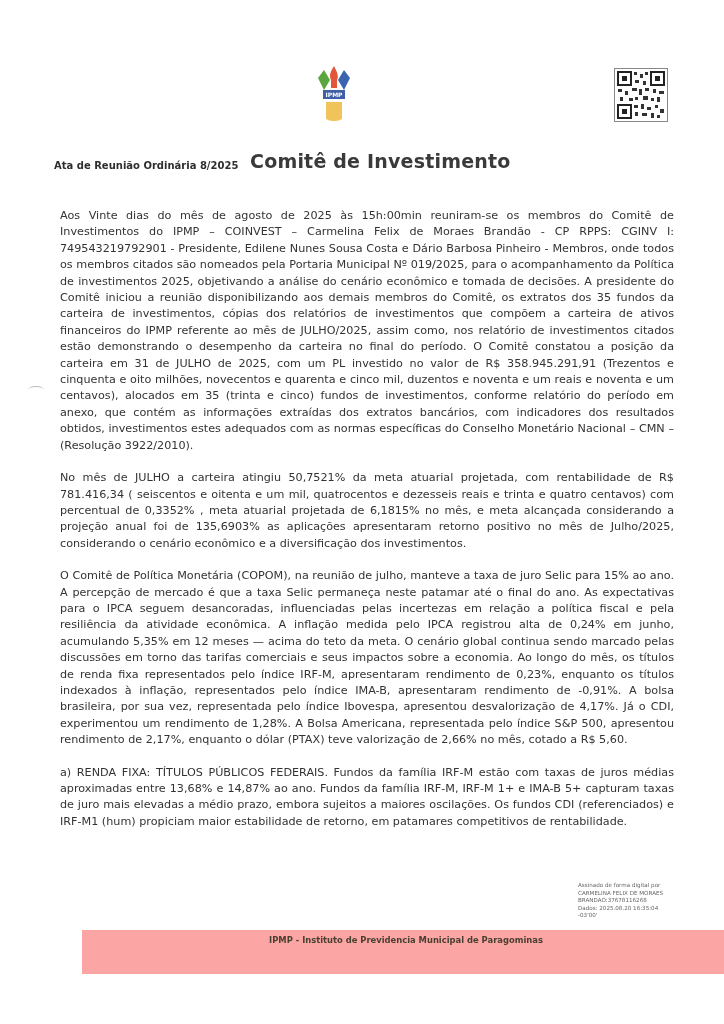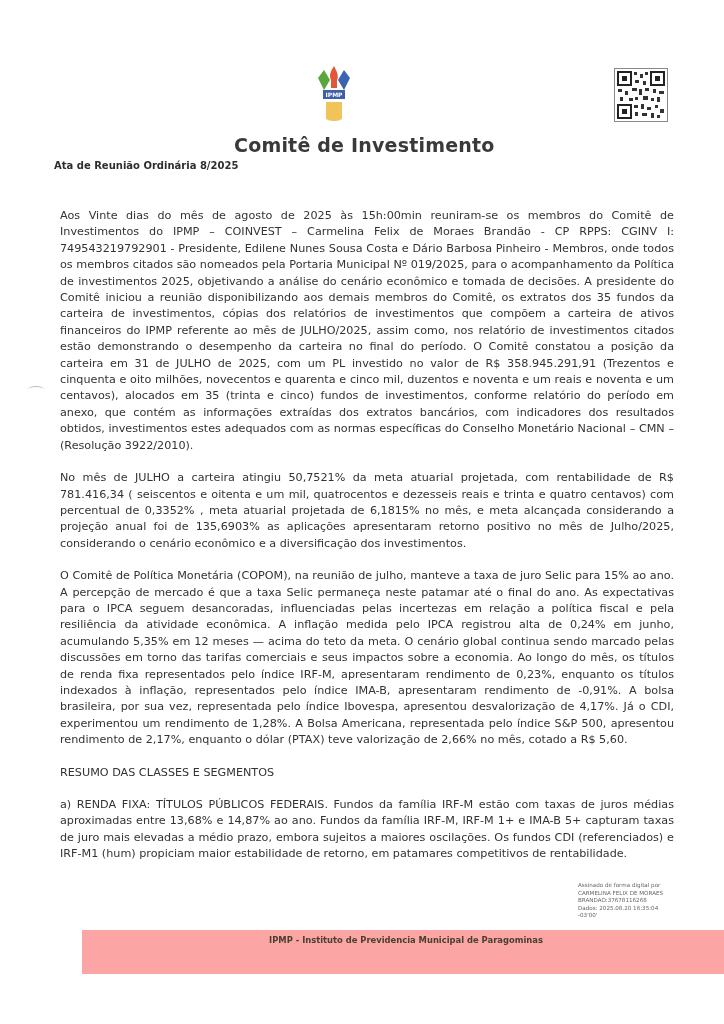--- a/index.html
+++ b/index.html
@@ -2,21 +2,21 @@
 <html><head>
 <meta charset="utf-8">
 <style>
   html, body { margin: 0; padding: 0; background: #ffffff; }
   body { width: 724px; height: 1024px; position: relative; overflow: hidden;
          font-family: "DejaVu Sans", sans-serif; color: #2b2b2b; }
   .logo { position: absolute; left: 316px; top: 64px; width: 36px; height: 62px; }
   .qr { position: absolute; left: 614px; top: 68px; width: 54px; height: 54px;
         border: 1px solid #888; box-sizing: border-box; background: #fff; }
   .title { position: absolute; left: 234px; top: 134px; font-size: 19px; font-weight: bold;
-           color: #3a3a3a; letter-spacing: 0.2px; margin: 0; }
+           color: #3a3a3a; letter-spacing: 0.2px; margin: 16px; }
   .subtitle { position: absolute; left: 54px; top: 160px; font-size: 10px; font-weight: bold;
               color: #2e2e2e; margin: 0; }
   .body { position: absolute; left: 60px; top: 208px; width: 614px; font-size: 11.2px;
           line-height: 16.4px; color: #333; }
   .body p { margin: 0 0 16px 0; text-align: justify; }
   .section-head { margin: 0 0 16px 0; }
   .margin-mark { position: absolute; left: 28px; width: 16px; height: 6px;
                  border-top: 1px solid #bbb; border-radius: 50% 50% 0 0; }
   .signature { position: absolute; left: 482px; top: 882px; width: 200px; height: 48px; }
   .sig-name { position: absolute; left: 0; top: 0; width: 90px; font-size: 8.6px; line-height: 11.5px;
@@ -86,21 +86,20 @@
 
 <h1 class="title">Comitê de Investimento</h1>
 <h2 class="subtitle">Ata de Reunião Ordinária 8/2025</h2>
 
 <div class="margin-mark" style="top:386px;"></div>
 
 <div class="body">
   <p>Aos Vinte   dias do mês de agosto de 2025 às 15h:00min reuniram-se os membros do Comitê de Investimentos do IPMP – COINVEST – Carmelina Felix de Moraes Brandão - CP RPPS: CGINV I: 749543219792901 - Presidente, Edilene Nunes Sousa Costa  e Dário Barbosa Pinheiro - Membros, onde todos os membros citados são nomeados pela Portaria Municipal Nº 019/2025, para o acompanhamento da Política de investimentos 2025, objetivando a análise do cenário econômico e tomada de decisões. A presidente do Comitê iniciou a reunião disponibilizando aos demais membros do Comitê, os extratos dos 35 fundos da carteira de investimentos, cópias dos relatórios de investimentos que compõem a carteira de ativos financeiros do IPMP referente ao mês de JULHO/2025, assim como, nos relatório de investimentos citados estão demonstrando o desempenho da carteira no final do período. O Comitê constatou a posição da carteira em 31 de JULHO de 2025, com um PL investido no valor de R$ 358.945.291,91 (Trezentos e cinquenta e oito  milhões, novecentos e quarenta e cinco   mil, duzentos e noventa e um  reais e noventa e um  centavos), alocados em 35 (trinta e cinco) fundos de investimentos, conforme relatório do período em anexo, que contém as informações extraídas dos extratos bancários, com indicadores dos resultados obtidos, investimentos estes adequados com as normas específicas do Conselho Monetário Nacional – CMN – (Resolução 3922/2010).</p>
   <p>No mês de JULHO a carteira atingiu 50,7521% da meta atuarial projetada, com rentabilidade de R$  781.416,34 ( seiscentos e oitenta e um mil, quatrocentos e dezesseis reais e trinta e quatro  centavos) com percentual de 0,3352%   , meta atuarial projetada de 6,1815% no mês, e meta alcançada considerando a projeção anual foi de 135,6903% as aplicações apresentaram retorno positivo no mês de Julho/2025, considerando o cenário econômico e a diversificação dos investimentos.</p>
   <p>O Comitê de Política Monetária (COPOM), na reunião de julho, manteve a taxa de juro Selic para 15% ao ano. A percepção de mercado é que a taxa Selic permaneça neste patamar até o final do ano. As expectativas para o IPCA seguem desancoradas, influenciadas pelas incertezas em relação a política fiscal e pela resiliência da atividade econômica. A inflação medida pelo IPCA registrou alta de 0,24% em junho, acumulando 5,35% em 12 meses — acima do teto da meta. O cenário global continua sendo marcado pelas discussões em torno das tarifas comerciais e seus impactos sobre a economia. Ao longo do mês, os títulos de renda fixa representados pelo índice IRF-M, apresentaram rendimento de 0,23%, enquanto os títulos indexados à inflação, representados pelo índice IMA-B, apresentaram rendimento de -0,91%. A bolsa brasileira, por sua vez, representada pelo índice Ibovespa, apresentou desvalorização de 4,17%. Já o CDI, experimentou um rendimento de 1,28%. A Bolsa Americana, representada pelo índice S&amp;P 500, apresentou rendimento de 2,17%, enquanto o dólar (PTAX) teve valorização de 2,66% no mês, cotado a R$ 5,60.</p>
-  <p class="section-head">RESUMO DAS CLASSES E SEGMENTOS</p>
   <p>a) RENDA FIXA: TÍTULOS PÚBLICOS FEDERAIS. Fundos da família IRF-M estão com taxas de juros médias aproximadas entre 13,68% e 14,87% ao ano. Fundos da família IRF-M, IRF-M 1+ e IMA-B 5+ capturam taxas de juro mais elevadas a médio prazo, embora sujeitos a maiores oscilações. Os fundos CDI (referenciados) e IRF-M1 (hum) propiciam maior estabilidade de retorno, em patamares competitivos de rentabilidade.</p>
 </div>
 
 <div class="signature">
   <div class="sig-detail">
     <div>Assinado de forma digital por</div>
     <div>CARMELINA FELIX DE MORAES</div>
     <div>BRANDAO:37678116268</div>
     <div>Dados: 2025.08.20 16:35:04</div>
     <div>-03'00'</div>

